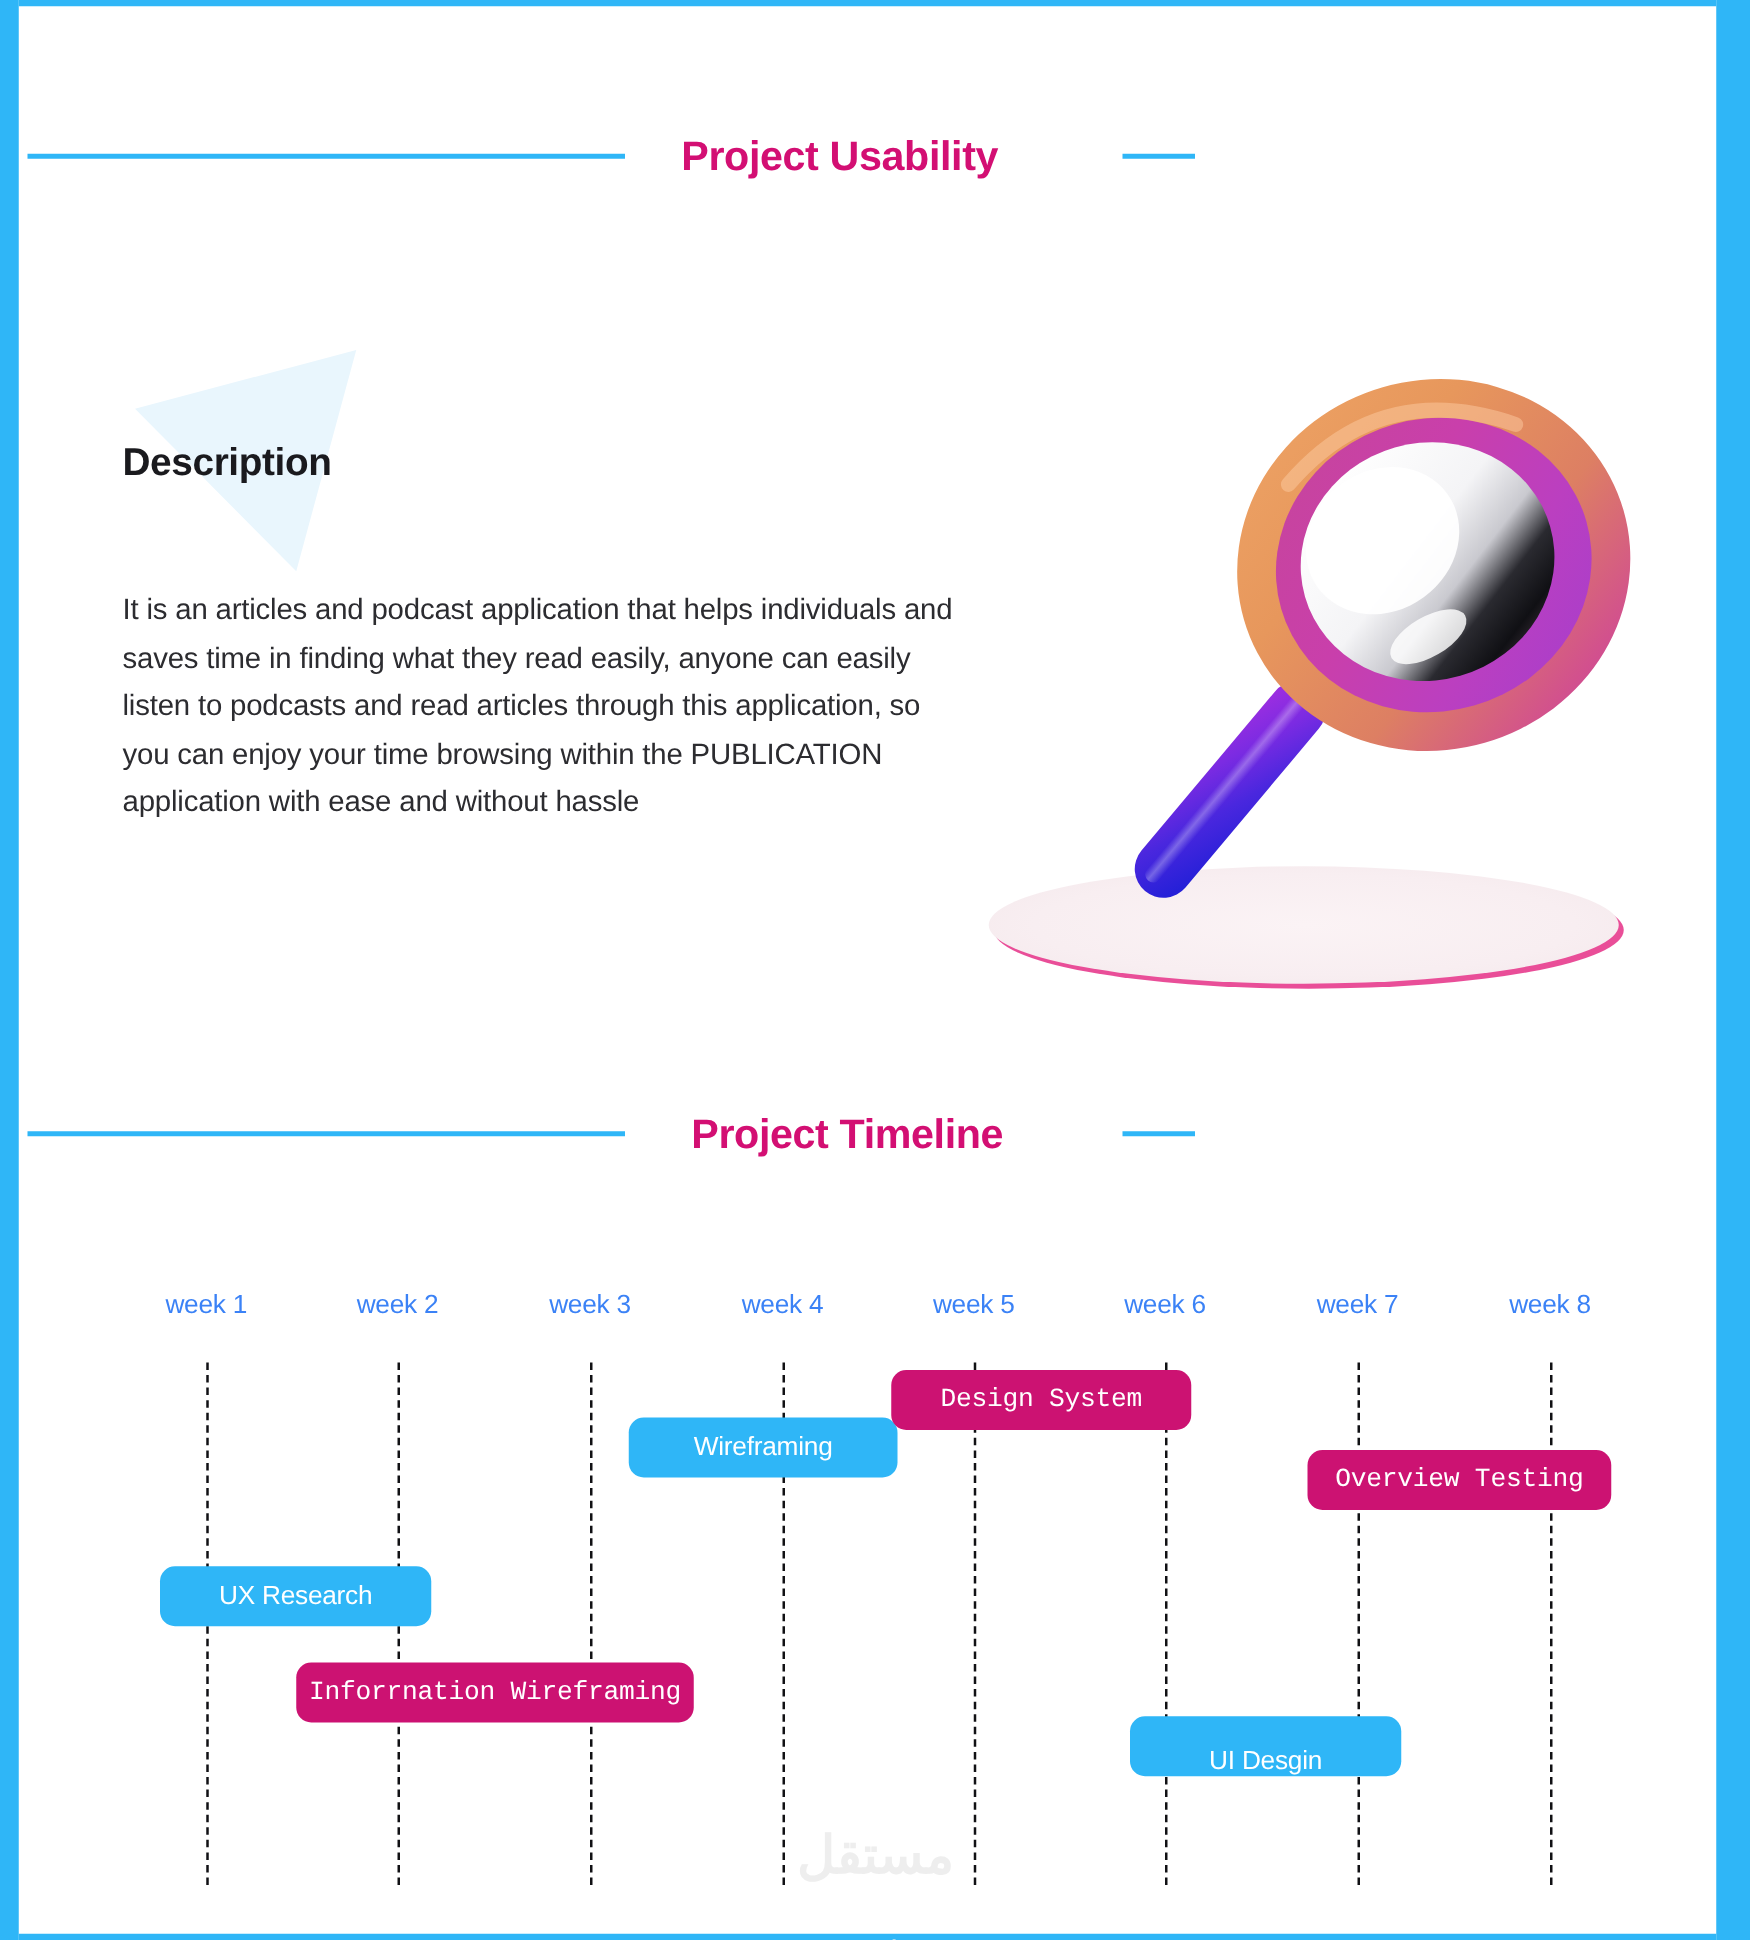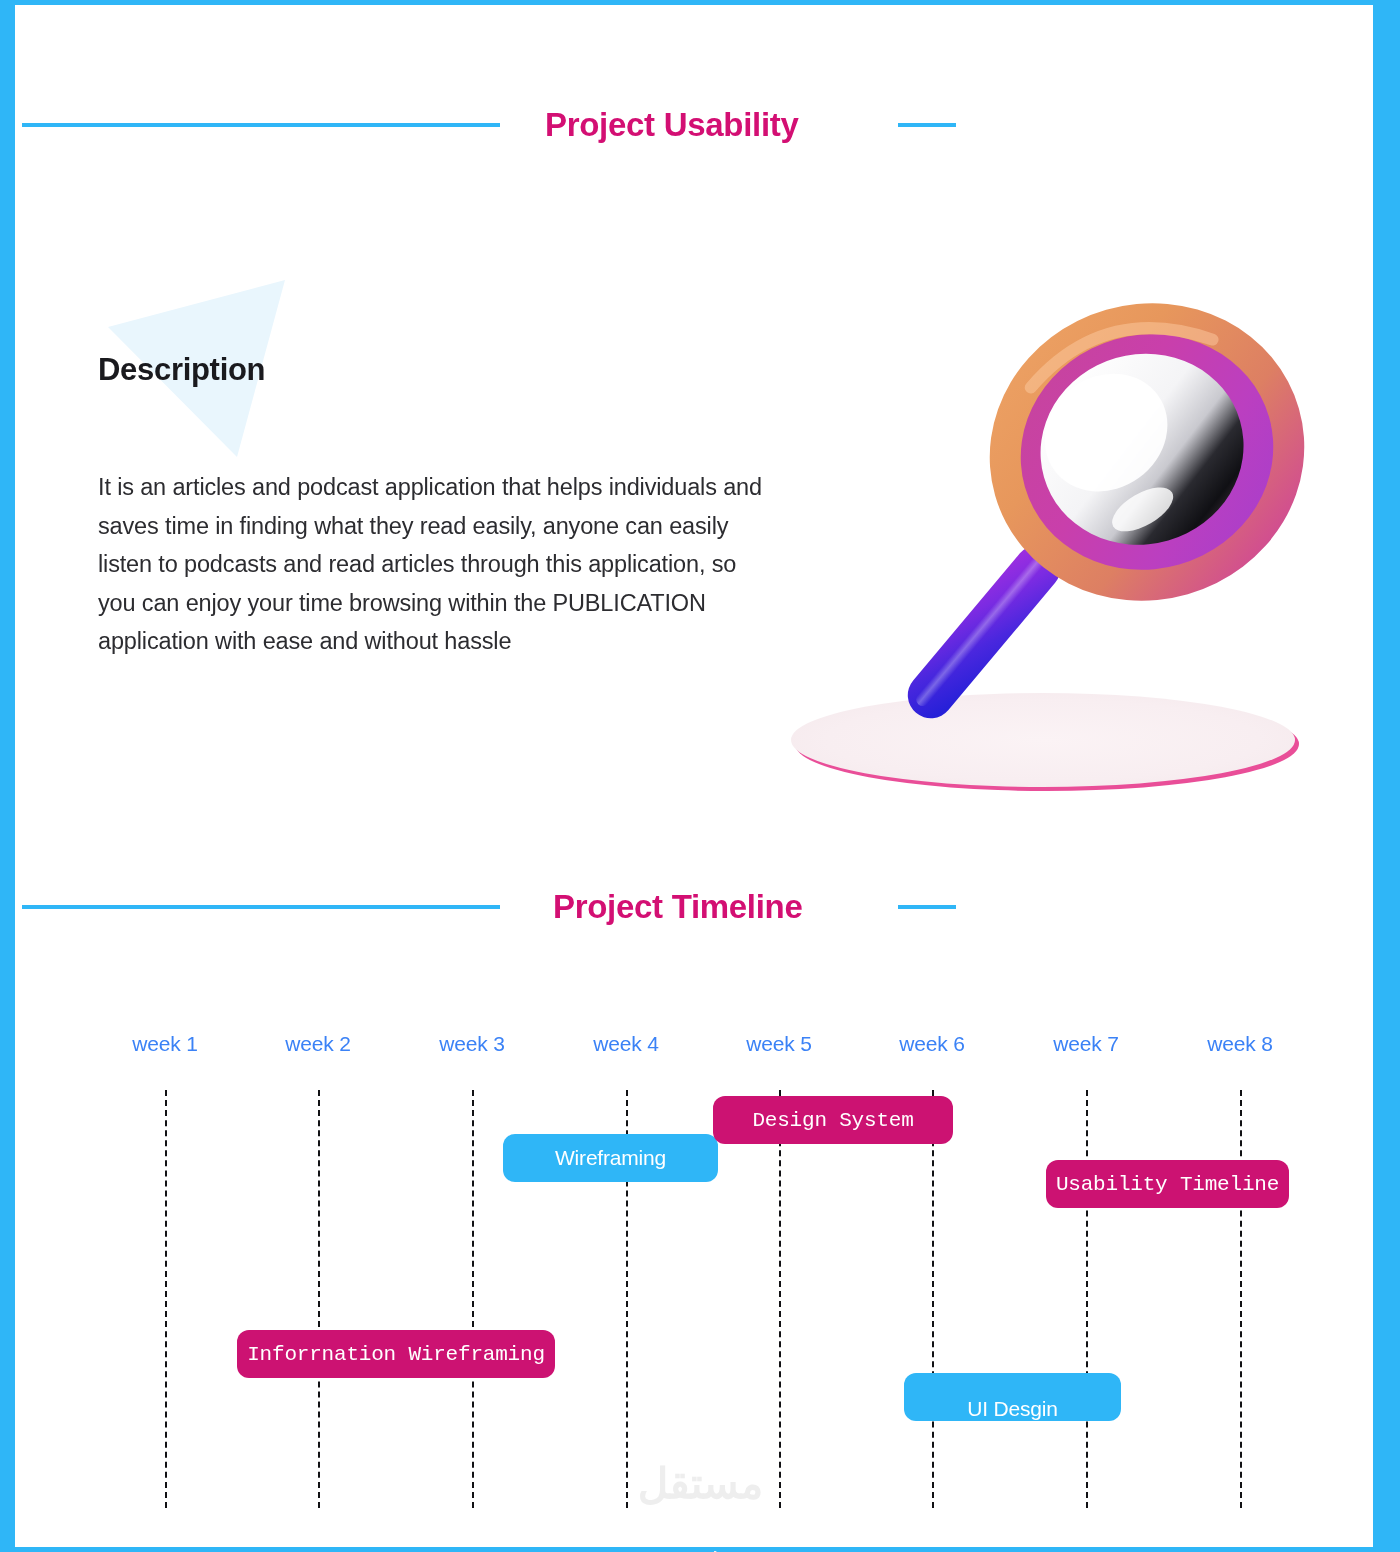--- a/index.html
+++ b/index.html
@@ -261,21 +261,24 @@
       <div class="week-label" style="left: 932px;">week 6</div>
       <div class="grid-line" style="left: 932px;"></div>
       <div class="week-label" style="left: 1086px;">week 7</div>
       <div class="grid-line" style="left: 1086px;"></div>
       <div class="week-label" style="left: 1240px;">week 8</div>
       <div class="grid-line" style="left: 1240px;"></div>
       <div class="bar blue" style="left: 503px; width: 215px; top: 1134px; pointer-events: auto;">
         <span>Wireframing</span>
       </div>
       <div class="bar pink" style="left: 1046px; width: 243px; top: 1160px; pointer-events: auto;">
-        <span>Usability Timeline</span>
+        <span>Overview Testing</span>
+      </div>
+      <div class="bar blue" style="left: 128px; width: 217px; top: 1253px; pointer-events: auto;">
+        <span>UX Research</span>
       </div>
       <div class="bar pink" style="left: 713px; width: 240px; top: 1096px; pointer-events: auto;">
         <span>Design System</span>
       </div>
       <div class="bar pink" style="left: 237px; width: 318px; top: 1330px; pointer-events: auto;">
         <span>Inforrnation Wireframing</span>
       </div>
       <div class="bar blue" style="left: 904px; width: 217px; top: 1373px; pointer-events: auto; align-items: flex-end;">
         <span>UI Desgin</span>
       </div>

